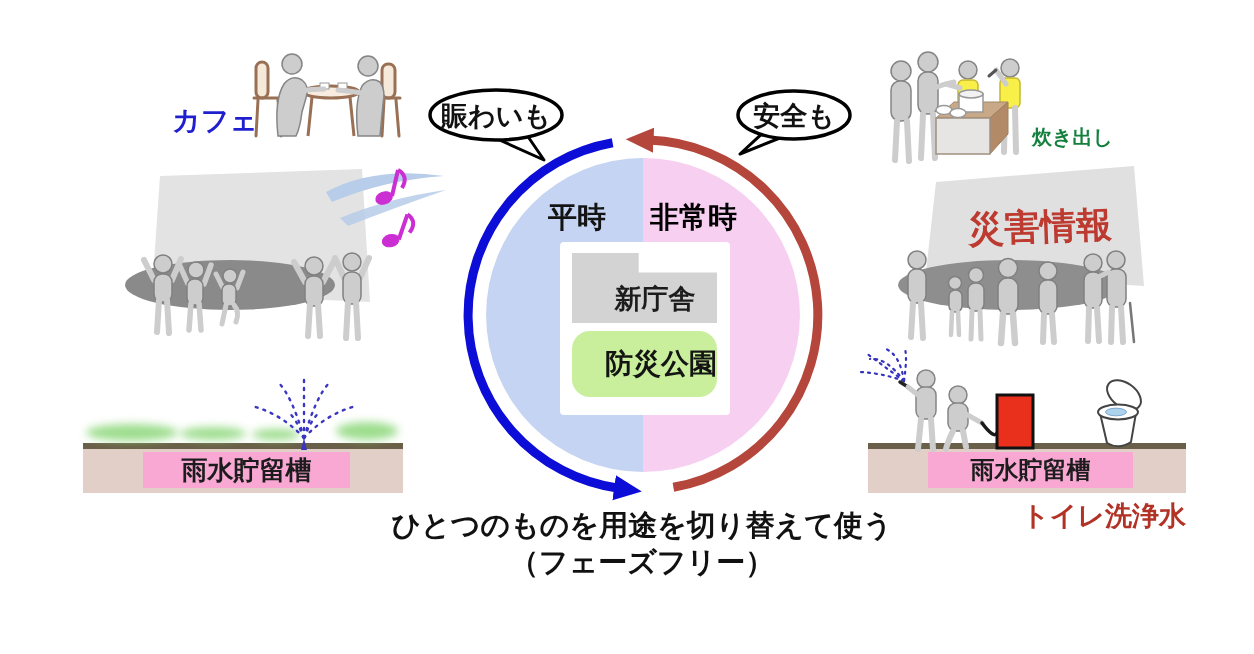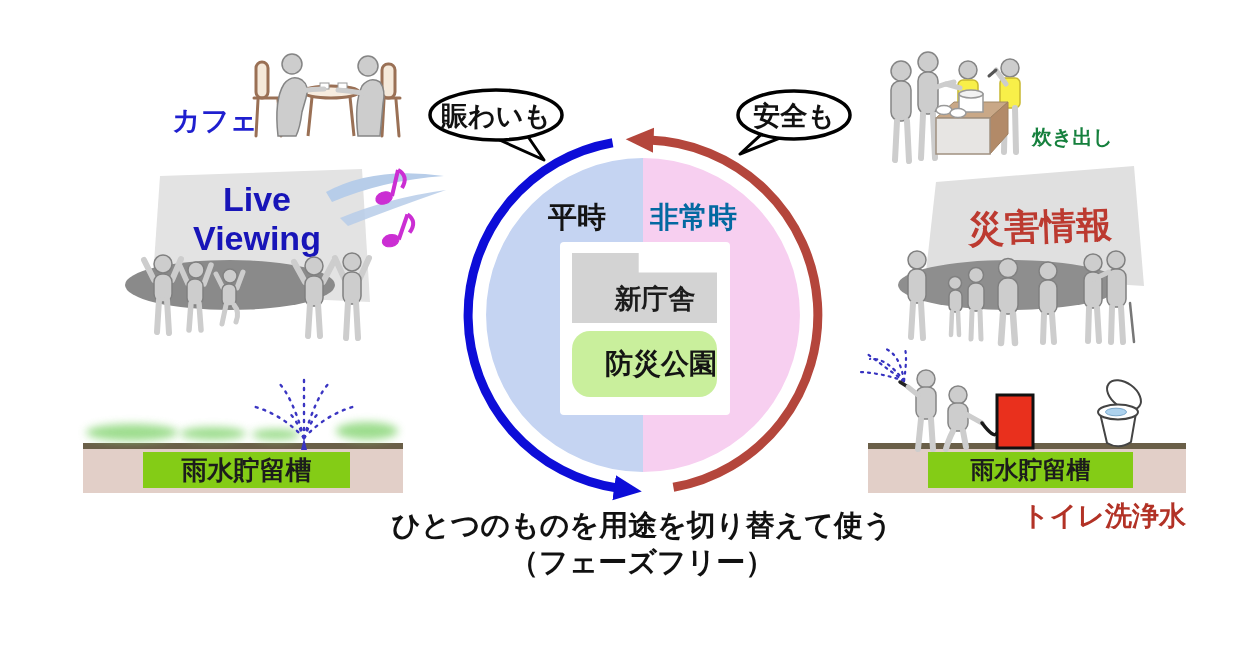--- a/index.html
+++ b/index.html
@@ -5,21 +5,21 @@
   html,body{margin:0;padding:0;background:#fff;}
   .stage{position:relative;width:1254px;height:654px;background:#fff;overflow:hidden;
          font-family:"Liberation Sans","DejaVu Sans",sans-serif;}
   .lbl{position:absolute;font-weight:bold;white-space:nowrap;}
   .blue-lbl{color:#1f1fcf;}
   .red-lbl{color:#b23226;}
   .center-txt{text-align:center;}
   svg{position:absolute;overflow:visible;}
   svg text{font-family:"Liberation Sans","DejaVu Sans",sans-serif;font-weight:bold;}
   .ground{position:absolute;background:#e2cfc8;border-top:6px solid #6a5f48;box-sizing:border-box;z-index:1;}
-  .tank{position:absolute;background:#84cc16;z-index:2;text-align:center;font-weight:bold;color:#1c1c1c;}
+  .tank{position:absolute;background:#f9a8d4;z-index:2;text-align:center;font-weight:bold;color:#1c1c1c;}
   .grass{position:absolute;background:#8cd77a;border-radius:50%;filter:blur(4px);opacity:.85;z-index:2;}
   .card{position:absolute;background:#fff;border-radius:4px;z-index:3;}
   .bshape{position:absolute;background:#d3d3d3;z-index:4;
           clip-path:polygon(0 0,46% 0,46% 28%,100% 28%,100% 100%,0 100%);}
   .park{position:absolute;background:#c9ef9c;border-radius:18px;z-index:4;
         text-align:right;font-weight:bold;color:#141414;}
 </style>
 </head>
 <body>
 
@@ -45,24 +45,20 @@
       <path d="M28,88 Q24,52 34,36 Q42,26 52,32 Q60,38 56,50 L52,64 Q50,80 46,88 Z"></path>
       <circle cx="118" cy="18" r="10"></circle>
       <path d="M108,88 Q104,55 112,38 Q120,28 130,34 Q136,42 133,56 L130,88 Z"></path>
     </g>
     <path d="M50,43 Q62,41 74,41 M112,45 Q100,43 88,42" stroke="#cdcdcd" stroke-width="5" stroke-linecap="round" fill="none"></path>
   </svg>
 
   <svg style="left:148px;top:162px;" width="232" height="150" viewBox="0 0 232 150">
     <polygon points="12,14 214,7 222,140 4,130" fill="#e3e3e3"></polygon>
   </svg>
-  <div class="lbl center-txt" style="left:168px;top:180px;width:178px;font-size:34px;line-height:39px;color:#1815b8;z-index:3;">
-    <span>Live</span><br>
-    <span>Viewing</span>
-  </div>
 
   <svg style="left:326px;top:152px;z-index:4;" width="122" height="105" viewBox="0 0 122 105">
     <path d="M0,40 Q48,14 118,24 Q58,28 6,50 Z" fill="#b7cde9"></path>
     <path d="M14,66 Q62,46 120,38 Q68,56 22,74 Z" fill="#b7cde9" opacity=".85"></path>
     <g fill="#cb2ed3" stroke="#cb2ed3">
       <g transform="translate(50,14)">
         <ellipse cx="8" cy="32" rx="8.5" ry="6" transform="rotate(-20 8 32)"></ellipse>
         <path d="M16,30 L22,4" stroke-width="4" fill="none"></path>
         <path d="M22,4 Q33,10 26,22" stroke-width="4" fill="none"></path>
       </g>
@@ -143,21 +139,21 @@
         <path d="M0,0.6 L3.1,2 L0,3.4 Z" fill="#b4463c"></path>
       </marker>
     </defs>
     <path d="M188,46 A157,157 0 0 0 188,360 Z" fill="#c5d4f2"></path>
     <path d="M188,46 A157,157 0 0 1 188,360 Z" fill="#f7cff0"></path>
     <path d="M157.6,30.7 A175,175 0 0 0 163.6,376.3" stroke="#0d0dd8" stroke-width="9" fill="none" marker-end="url(#ab)"></path>
     <path d="M218.4,375.3 A175,175 0 0 0 194.1,28.1" stroke="#b4463c" stroke-width="9" fill="none" marker-end="url(#ar)"></path>
   </svg>
 
   <div class="lbl" style="left:522px;top:198px;width:110px;font-size:29px;color:#141414;text-align:center;z-index:3;">平時</div>
-  <div class="lbl" style="left:636px;top:198px;width:115px;font-size:29px;color:#0369a1;text-align:center;z-index:3;">非常時</div>
+  <div class="lbl" style="left:636px;top:198px;width:115px;font-size:29px;color:#000000;text-align:center;z-index:3;">非常時</div>
 
   <div class="card" style="left:560px;top:242px;width:170px;height:173px;"></div>
   <div class="bshape" style="left:572px;top:253px;width:145px;height:70px;"></div>
   <div class="lbl center-txt" style="left:572px;top:281px;width:166px;font-size:27px;color:#1c1c1c;z-index:5;">新庁舎</div>
   <div class="park" style="left:572px;top:331px;width:145px;height:66px;font-size:28px;line-height:66px;">
     <span>防災公園</span>
   </div>
 
   <svg style="left:424px;top:85px;z-index:6;" width="148" height="95" viewBox="0 0 148 95">
     <path d="M60,48 L120,75 L96,40 Z" fill="#fff" stroke="#000" stroke-width="3" stroke-linejoin="round"></path>

